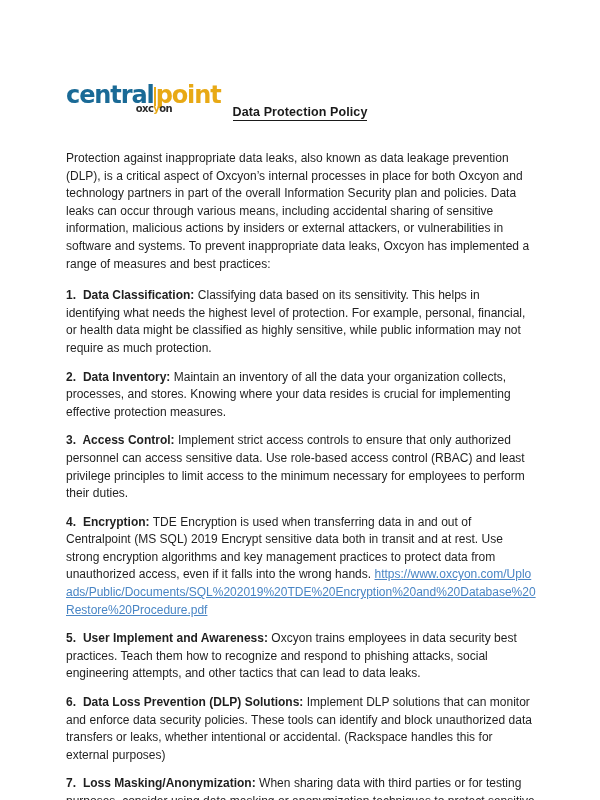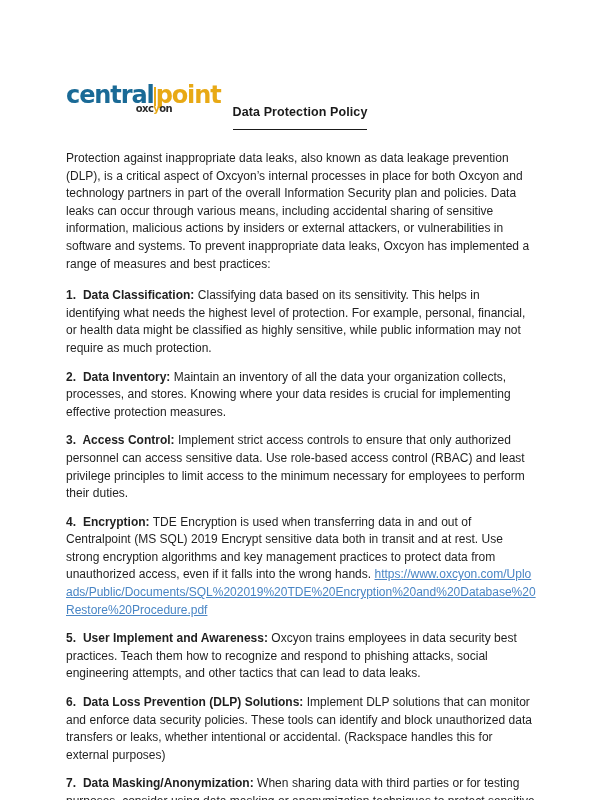--- a/index.html
+++ b/index.html
@@ -73,21 +73,21 @@
     width: 600px;
     text-align: center;
     font-size: 12.5px;
     font-weight: 700;
     color: #1a1a1a;
     letter-spacing: 0.1px;
   }
   .doc-title span.ttl {
     display: inline-block;
     border-bottom: 1.3px solid #1a1a1a;
-    padding-bottom: 10px;
+    padding-bottom: 1px;
   }
 
   
   .body-col {
     position: absolute;
     left: 66px;
     top: 150px;
     width: 470px;
   }
   p.para {
@@ -128,19 +128,19 @@
     <p class="para"><span class="lead-in">2.</span><span class="lead-in">&nbsp; </span><span class="lead-in">Data Inventory:</span><span> Maintain an inventory of all the data your organization collects, processes, and stores. Knowing where your data resides is crucial for implementing effective protection measures.</span></p>
 
     <p class="para"><span class="lead-in">3.</span><span class="lead-in">&nbsp; </span><span class="lead-in">Access Control:</span><span> Implement strict access controls to ensure that only authorized personnel can access sensitive data. Use role-based access control (RBAC) and least privilege principles to limit access to the minimum necessary for employees to perform their duties.</span></p>
 
     <p class="para"><span class="lead-in">4.</span><span class="lead-in">&nbsp; </span><span class="lead-in">Encryption:</span><span> TDE Encryption is used when transferring data in and out of Centralpoint (MS SQL) 2019 Encrypt sensitive data both in transit and at rest. Use strong encryption algorithms and key management practices to protect data from unauthorized access, even if it falls into the wrong hands. </span><a class="doc-link" href="#">https://www.oxcyon.com/Uploads/Public/Documents/SQL%202019%20TDE%20Encryption%20and%20Database%20Restore%20Procedure.pdf</a></p>
 
     <p class="para"><span class="lead-in">5.</span><span class="lead-in">&nbsp; </span><span class="lead-in">User Implement and Awareness:</span><span> Oxcyon trains employees in data security best practices. Teach them how to recognize and respond to phishing attacks, social engineering attempts, and other tactics that can lead to data leaks.</span></p>
 
     <p class="para"><span class="lead-in">6.</span><span class="lead-in">&nbsp; </span><span class="lead-in">Data Loss Prevention (DLP) Solutions:</span><span> Implement DLP solutions that can monitor and enforce data security policies. These tools can identify and block unauthorized data transfers or leaks, whether intentional or accidental. (Rackspace handles this for external purposes)</span></p>
 
-    <p class="para"><span class="lead-in">7.</span><span class="lead-in">&nbsp; </span><span class="lead-in">Data Masking/Anonymization:</span><span> When sharing data with third parties or for testing purposes, consider using data masking or anonymization techniques to protect sensitive information while still allowing necessary access.</span></p>
+    <p class="para"><span class="lead-in">7.</span><span class="lead-in">&nbsp; </span><span class="lead-in">Loss Masking/Anonymization:</span><span> When sharing data with third parties or for testing purposes, consider using data masking or anonymization techniques to protect sensitive information while still allowing necessary access.</span></p>
 
 
     <p class="para"><span class="lead-in">9.</span><span class="lead-in">&nbsp; </span><span class="lead-in">Uploads and Monitoring</span><span>:  Robust logging and monitoring systems to detect suspicious activities or access to sensitive data. Analyze logs regularly for any signs of data leaks or security breaches.</span></p>
 
   </div>
 </div>
 
 </body></html>

